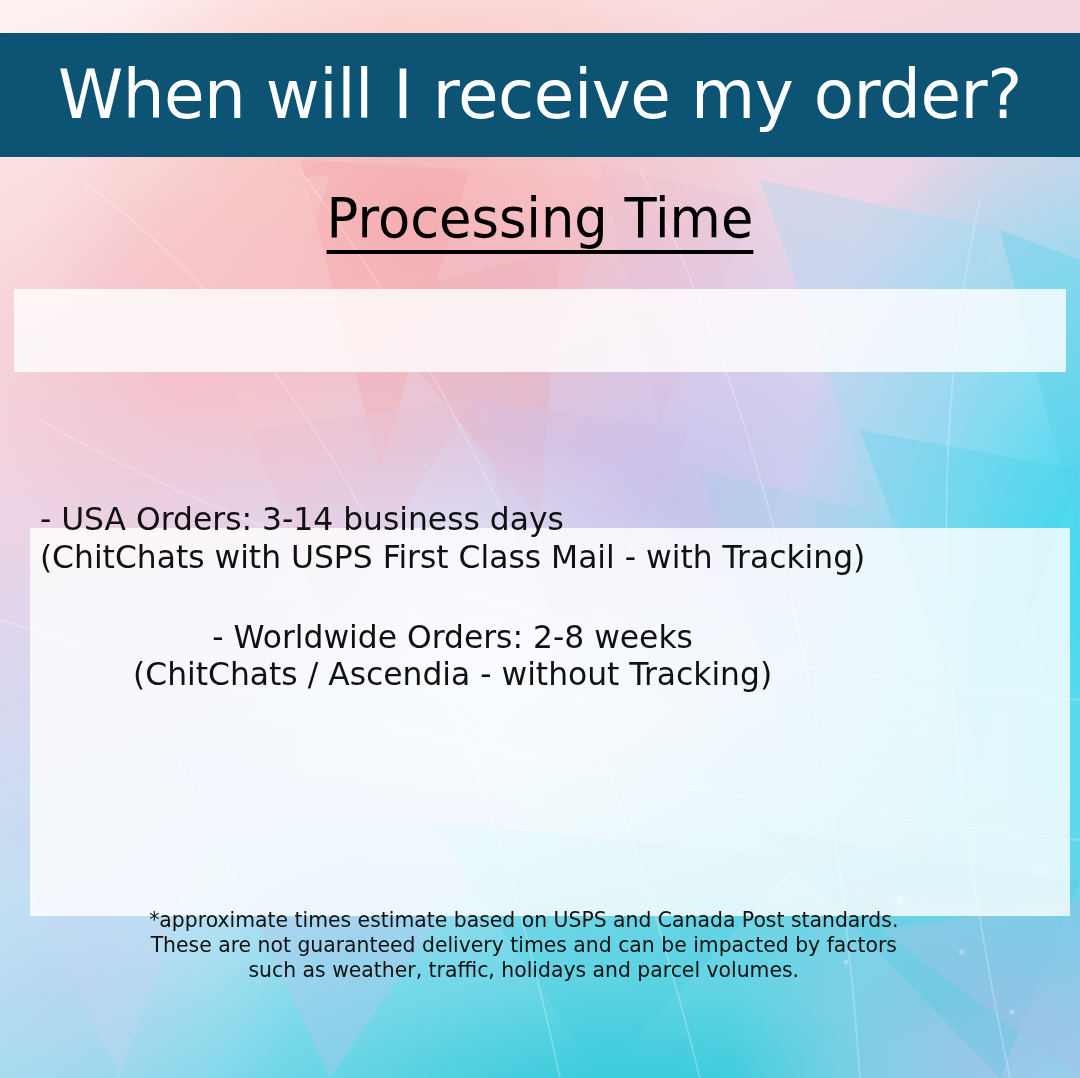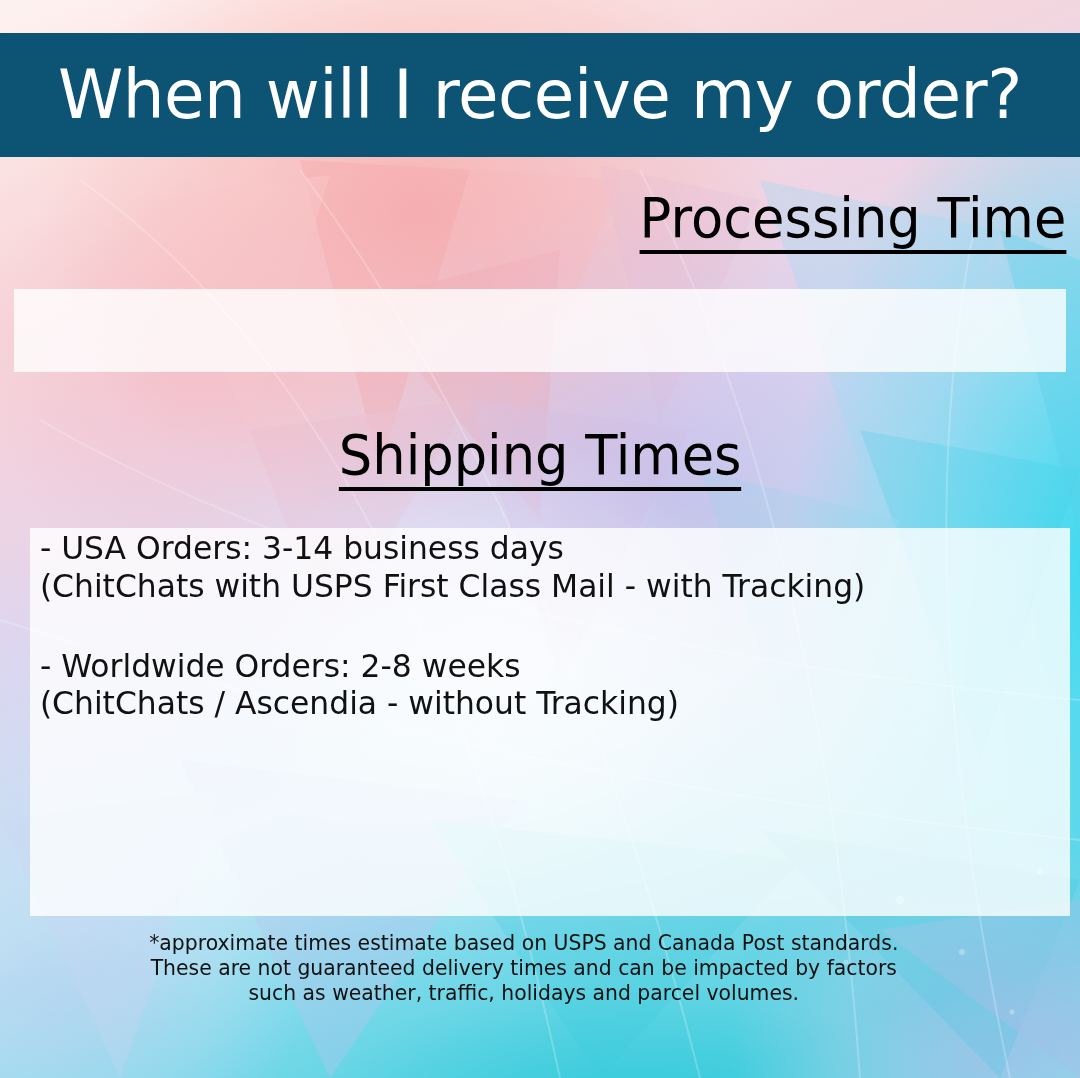--- a/index.html
+++ b/index.html
@@ -141,21 +141,21 @@
     font-weight: 400;
     line-height: 1;
     white-space: nowrap;
   }
   .section-heading span {
     display: inline-block;
     border-bottom: 4px solid #000;
     padding-bottom: 4px;
     transform: scaleX(0.94);
   }
-  #heading-processing { top: 190px; font-size: 56px; text-align: right; }
+  #heading-processing { top: 190px; font-size: 56px; }
   #heading-shipping   { top: 427px; font-size: 56px; }
 
   .textbox {
     position: absolute;
     background: rgba(255,255,255,0.80);
   }
 
   .body-line {
     color: #111111;
     font-family: "DejaVu Sans", sans-serif;
@@ -183,34 +183,34 @@
   
   #box-shipping {
     left: 30px;
     top: 528px;
     width: 1040px;
     height: 388px;
   }
   #ship-lines {
     position: absolute;
     left: 34px;
-    top: 530px;
+    top: 501px;
     font-size: 32px;
   }
   .ship-group { margin-bottom: 42px; }
-  .ship-group:last-child { margin-bottom: 0; }
+  .ship-group:last-child { margin-bottom: 0; text-align: center; }
   .ship-group .body-line { display: block; transform: scaleX(0.98); }
   .ship-indent-1 { padding-left: 6px; }
   .ship-indent-0 { padding-left: 0px; }
 
   
   #footnote {
     position: absolute;
     left: 0;
-    top: 931px;
+    top: 908px;
     width: 1080px;
     text-align: center;
     color: #0d0d0d;
     font-family: "DejaVu Sans", sans-serif;
     font-size: 21px;
     line-height: 1.42;
   }
   #footnote .body-line {
     display: block;
     transform: scaleX(0.97);
@@ -279,23 +279,20 @@
 
   <div class="content">
 
     <div class="section-heading" id="heading-processing">
       <span>Processing Time</span>
     </div>
 
     <div class="textbox" id="box-processing"></div>
 
 
-    <div class="section-heading" id="heading-shipping">
-      <span>Shipping Times</span>
-    </div>
 
     <div class="textbox" id="box-shipping"></div>
 
     <div id="ship-lines">
 
       <div class="ship-group">
         <span class="body-line ship-indent-1">- USA Orders:  3-14 business days</span>
         <span class="body-line ship-indent-1">(ChitChats with USPS First Class Mail - with Tracking)</span>
       </div>
 

